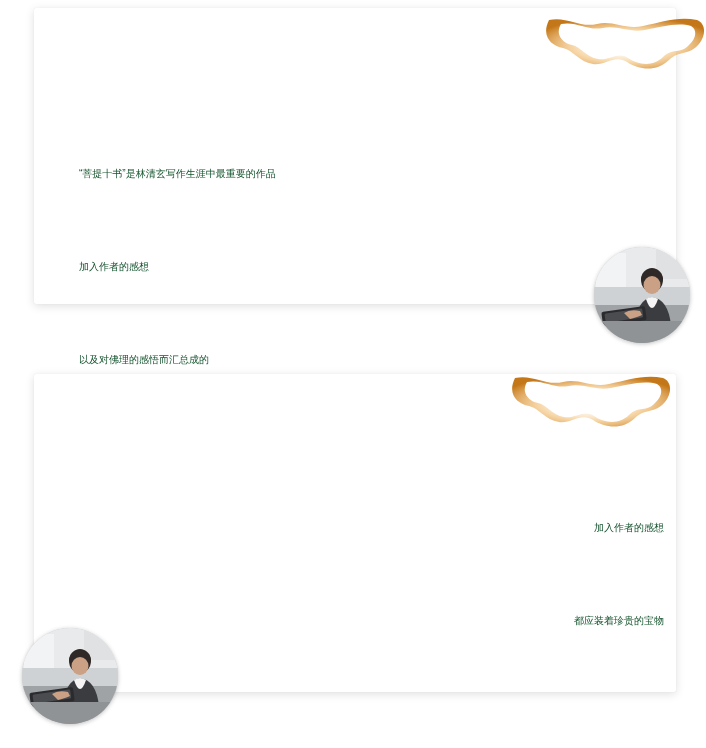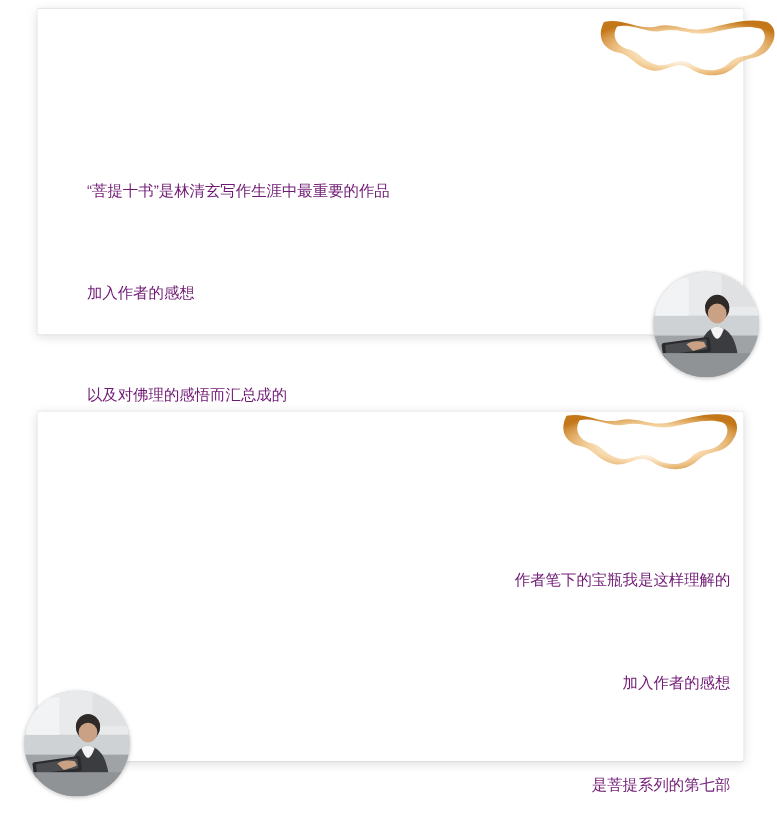--- a/index.html
+++ b/index.html
@@ -39,23 +39,23 @@
   .card-two {
     left: 34px;
     top: 374px;
     width: 642px;
     height: 318px;
   }
 
   
   .text-block {
     position: absolute;
-    font-size: 14px;
+    font-size: 10px;
     line-height: 31px;
-    color: #701a75;
+    color: #14532d;
     white-space: pre;
   }
 
   .text-left {
     left: 45px;
     top: 88px;
     text-align: left;
   }
 
   .text-block .line {
@@ -149,23 +149,22 @@
       </defs>
       <path d="M10,6 C28,2 40,14 58,10 C74,6 86,16 104,12 C122,8 140,2 158,6 C166,9 168,20 160,30
                C150,42 140,36 130,46 C118,58 100,56 88,48 C76,40 66,52 54,50
                C40,48 34,36 24,34 C12,32 2,22 10,6 Z" fill="url(#glowB)"></path>
       <path d="M22,10 C38,7 48,17 64,14 C78,11 90,19 106,16 C122,13 138,8 152,12
                C158,15 158,24 150,31 C142,40 133,34 124,43 C114,53 99,51 89,44
                C79,37 70,47 59,45 C47,43 42,33 33,31 C23,29 16,20 22,10 Z" fill="#ffffff"></path>
     </svg>
 
     <div class="text-block" style="right:12px; top:76px; text-align:right;">
-      <span class="line">作者笔下的宝瓶我是这样理解的</span>
       <span class="line">加入作者的感想</span>
-      <span class="line">是菩提系列的第七部</span>
+      <span class="line">都应装着珍贵的宝物</span>
       
       
       
       
     </div>
   </div>
 
   <div class="avatar avatar-two">
     <svg width="96" height="96" viewBox="0 0 96 96">
       <rect x="0" y="0" width="96" height="96" fill="#d7d9da"></rect>

